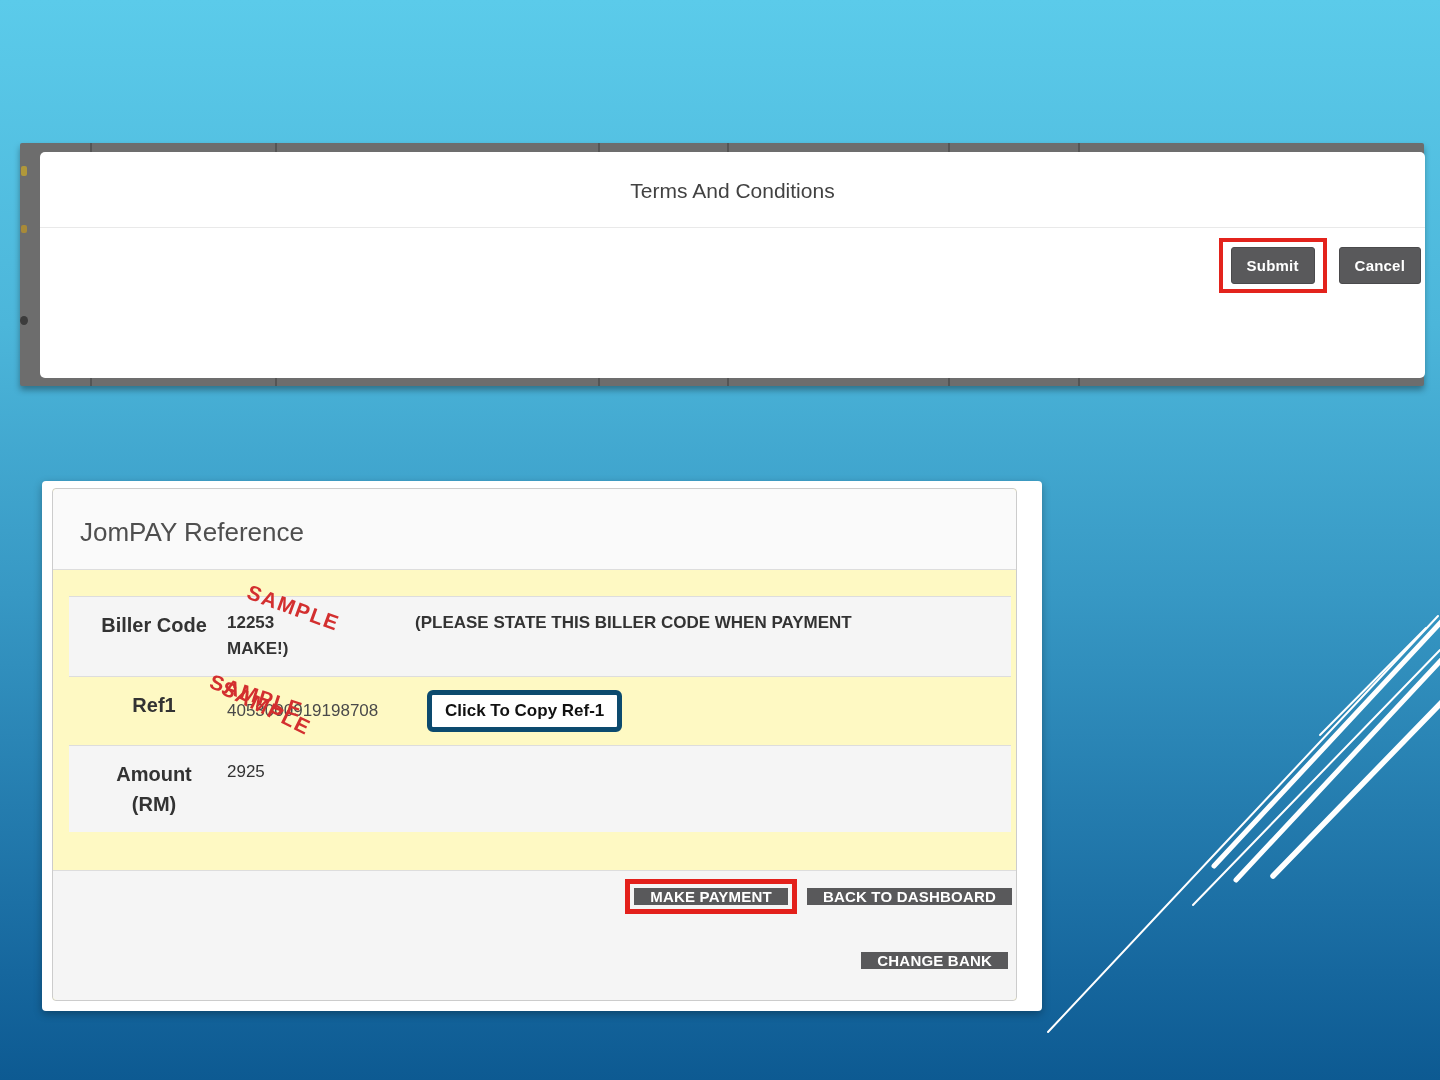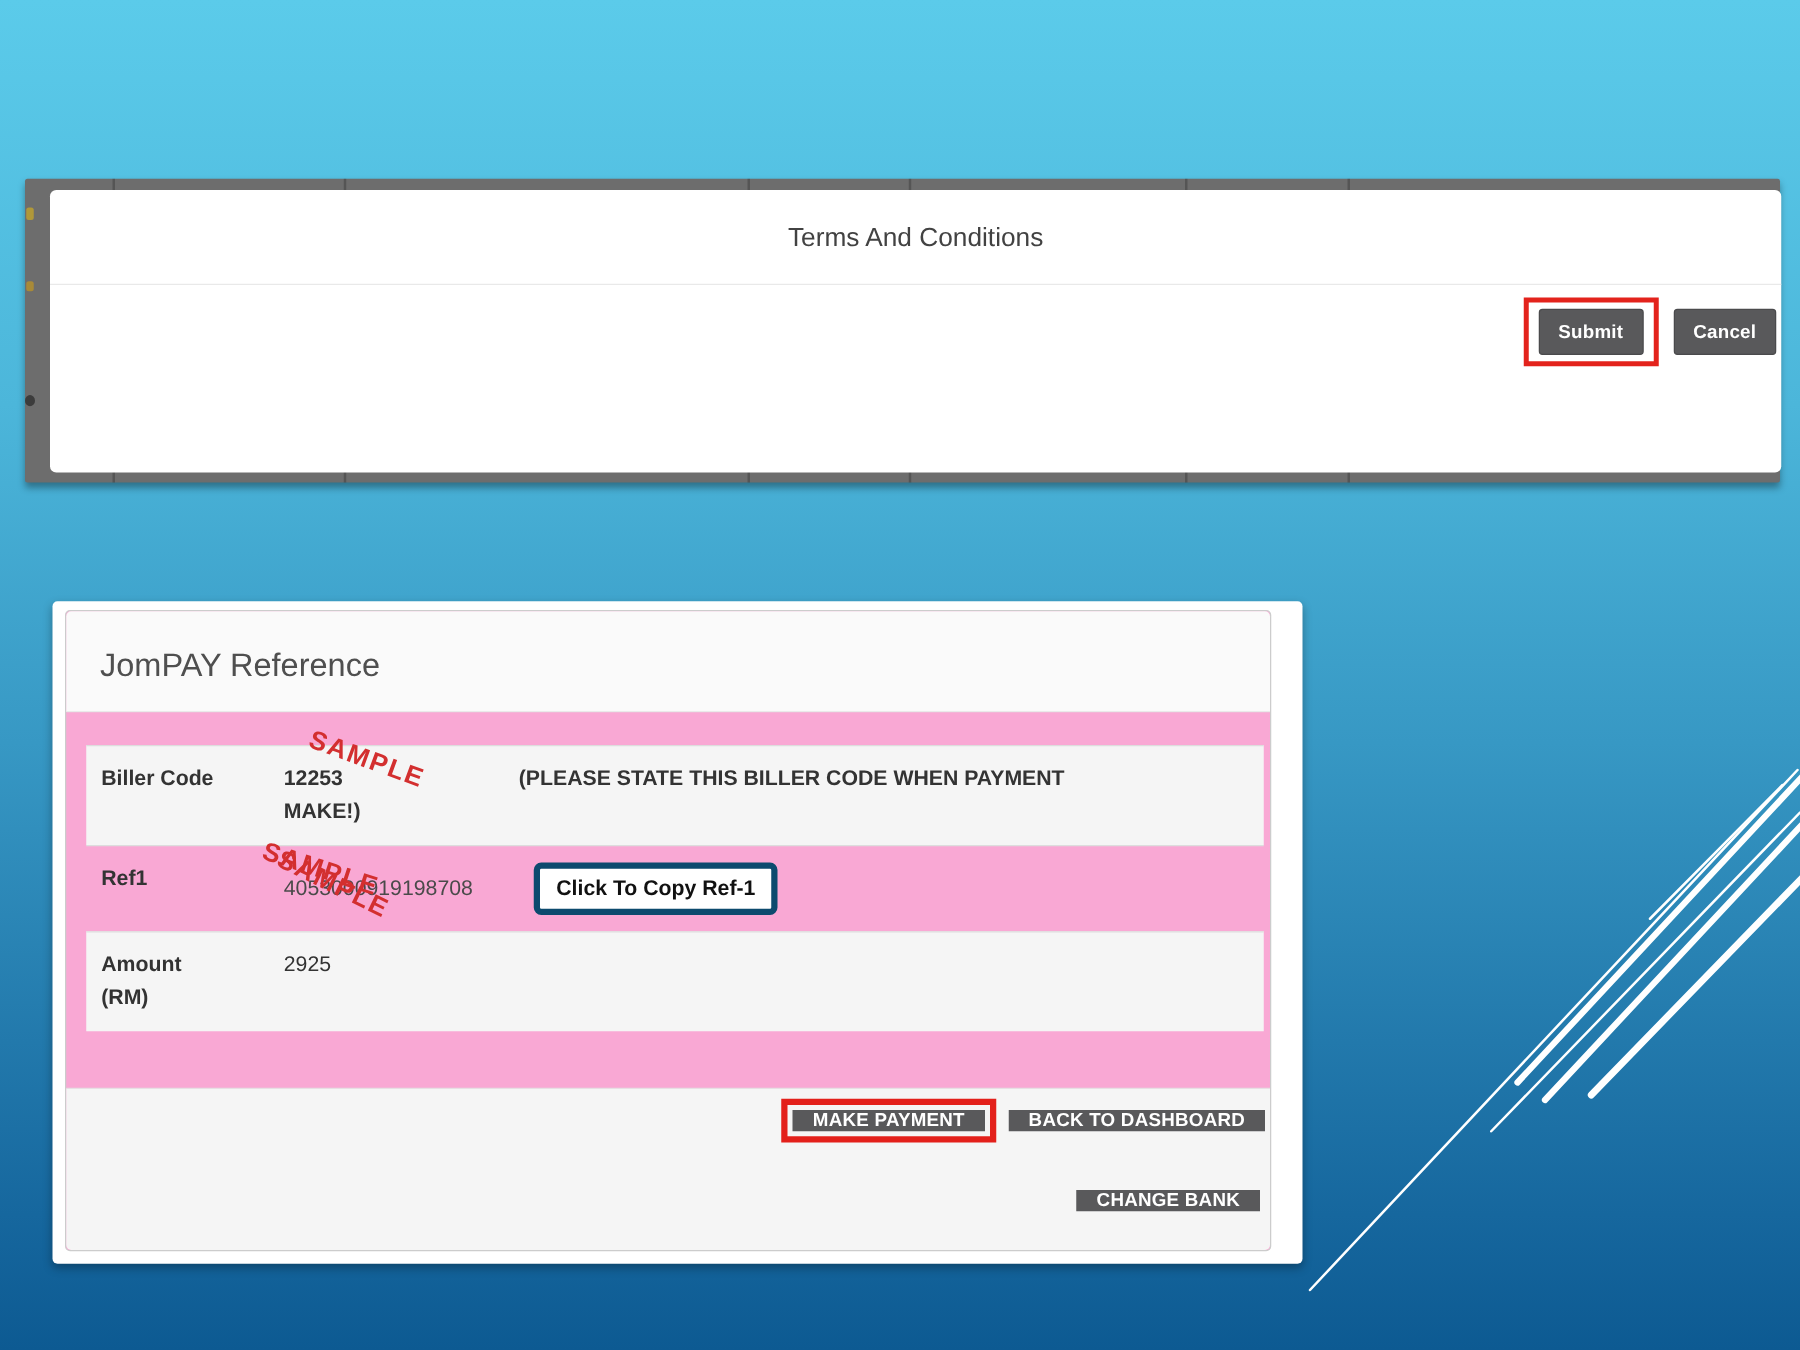--- a/index.html
+++ b/index.html
@@ -47,37 +47,37 @@
     font-family:inherit;letter-spacing:.2px;
   }
   .submit-highlight{border:4px solid #e3231c;padding:5px 8px;line-height:0;}
   
   .jp-card{
     position:absolute;left:42px;top:481px;width:1000px;height:530px;
     background:#fff;border-radius:4px;box-shadow:0 3px 8px rgba(0,0,0,.3);
   }
   .jp-panel{
     position:absolute;left:10px;top:7px;width:965px;bottom:10px;
-    border:1px solid #ccc;border-radius:4px;background:#f9a8d4;box-sizing:border-box;
+    border:1px solid #ccc;border-radius:4px;background:#fef9c3;box-sizing:border-box;
   }
   .jp-header{
     height:81px;background:#fafafa;border-bottom:1px solid #ddd;
     border-radius:4px 4px 0 0;box-sizing:border-box;padding:28px 0 0 27px;
   }
   .jp-title{font-size:26px;color:#4f4f4f;}
   .jp-table{margin:26px 5px 0 16px;}
   .jp-row{
     display:flex;align-items:flex-start;border-top:1px solid #ddd;
     padding:13px 10px 13px 12px;box-sizing:border-box;
   }
   .jp-row.striped{background:#f5f5f5;}
   .jp-row.tall{min-height:80px;}
   .jp-label{
-    width:146px;flex-shrink:0;font-weight:bold;font-size:17px;color:#333;
-    white-space:pre-line;line-height:1.5;
+    width:146px;flex-shrink:0;font-weight:bold;font-size:20px;color:#333;
+    white-space:pre-line;line-height:1.5;text-align:center;
   }
   .jp-value{font-size:17px;color:#333;line-height:1.5;}
   .jp-value.bold-note{font-weight:bold;white-space:pre-line;width:700px;}
   .code-span{display:inline-block;width:188px;font-weight:bold;}
   .ref-flex{display:flex;align-items:center;}
   .ref-number{display:inline-block;width:200px;color:#4a4a4a;}
   .copy-btn{
     border:5px solid #0c4a6e;border-radius:6px;background:#fff;color:#111;
     font-weight:bold;font-size:17px;padding:6px 13px;cursor:pointer;font-family:inherit;
   }

